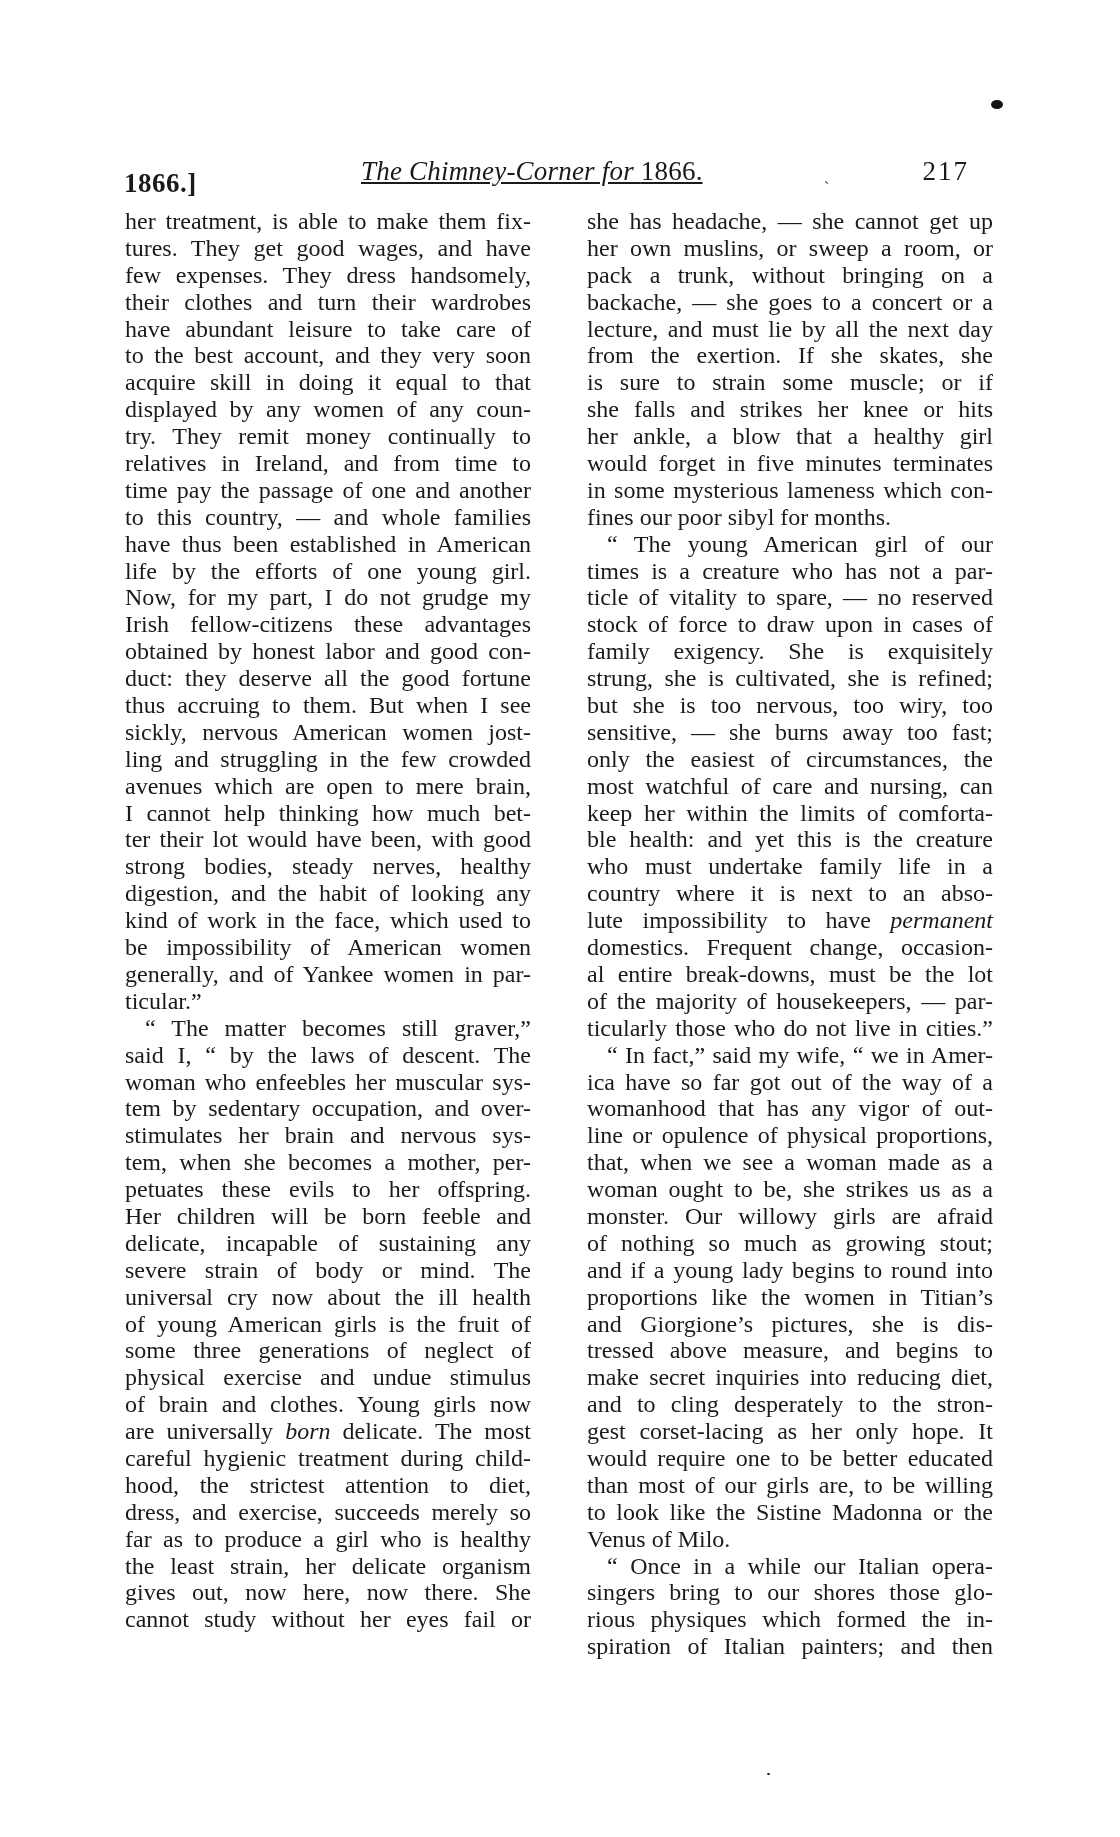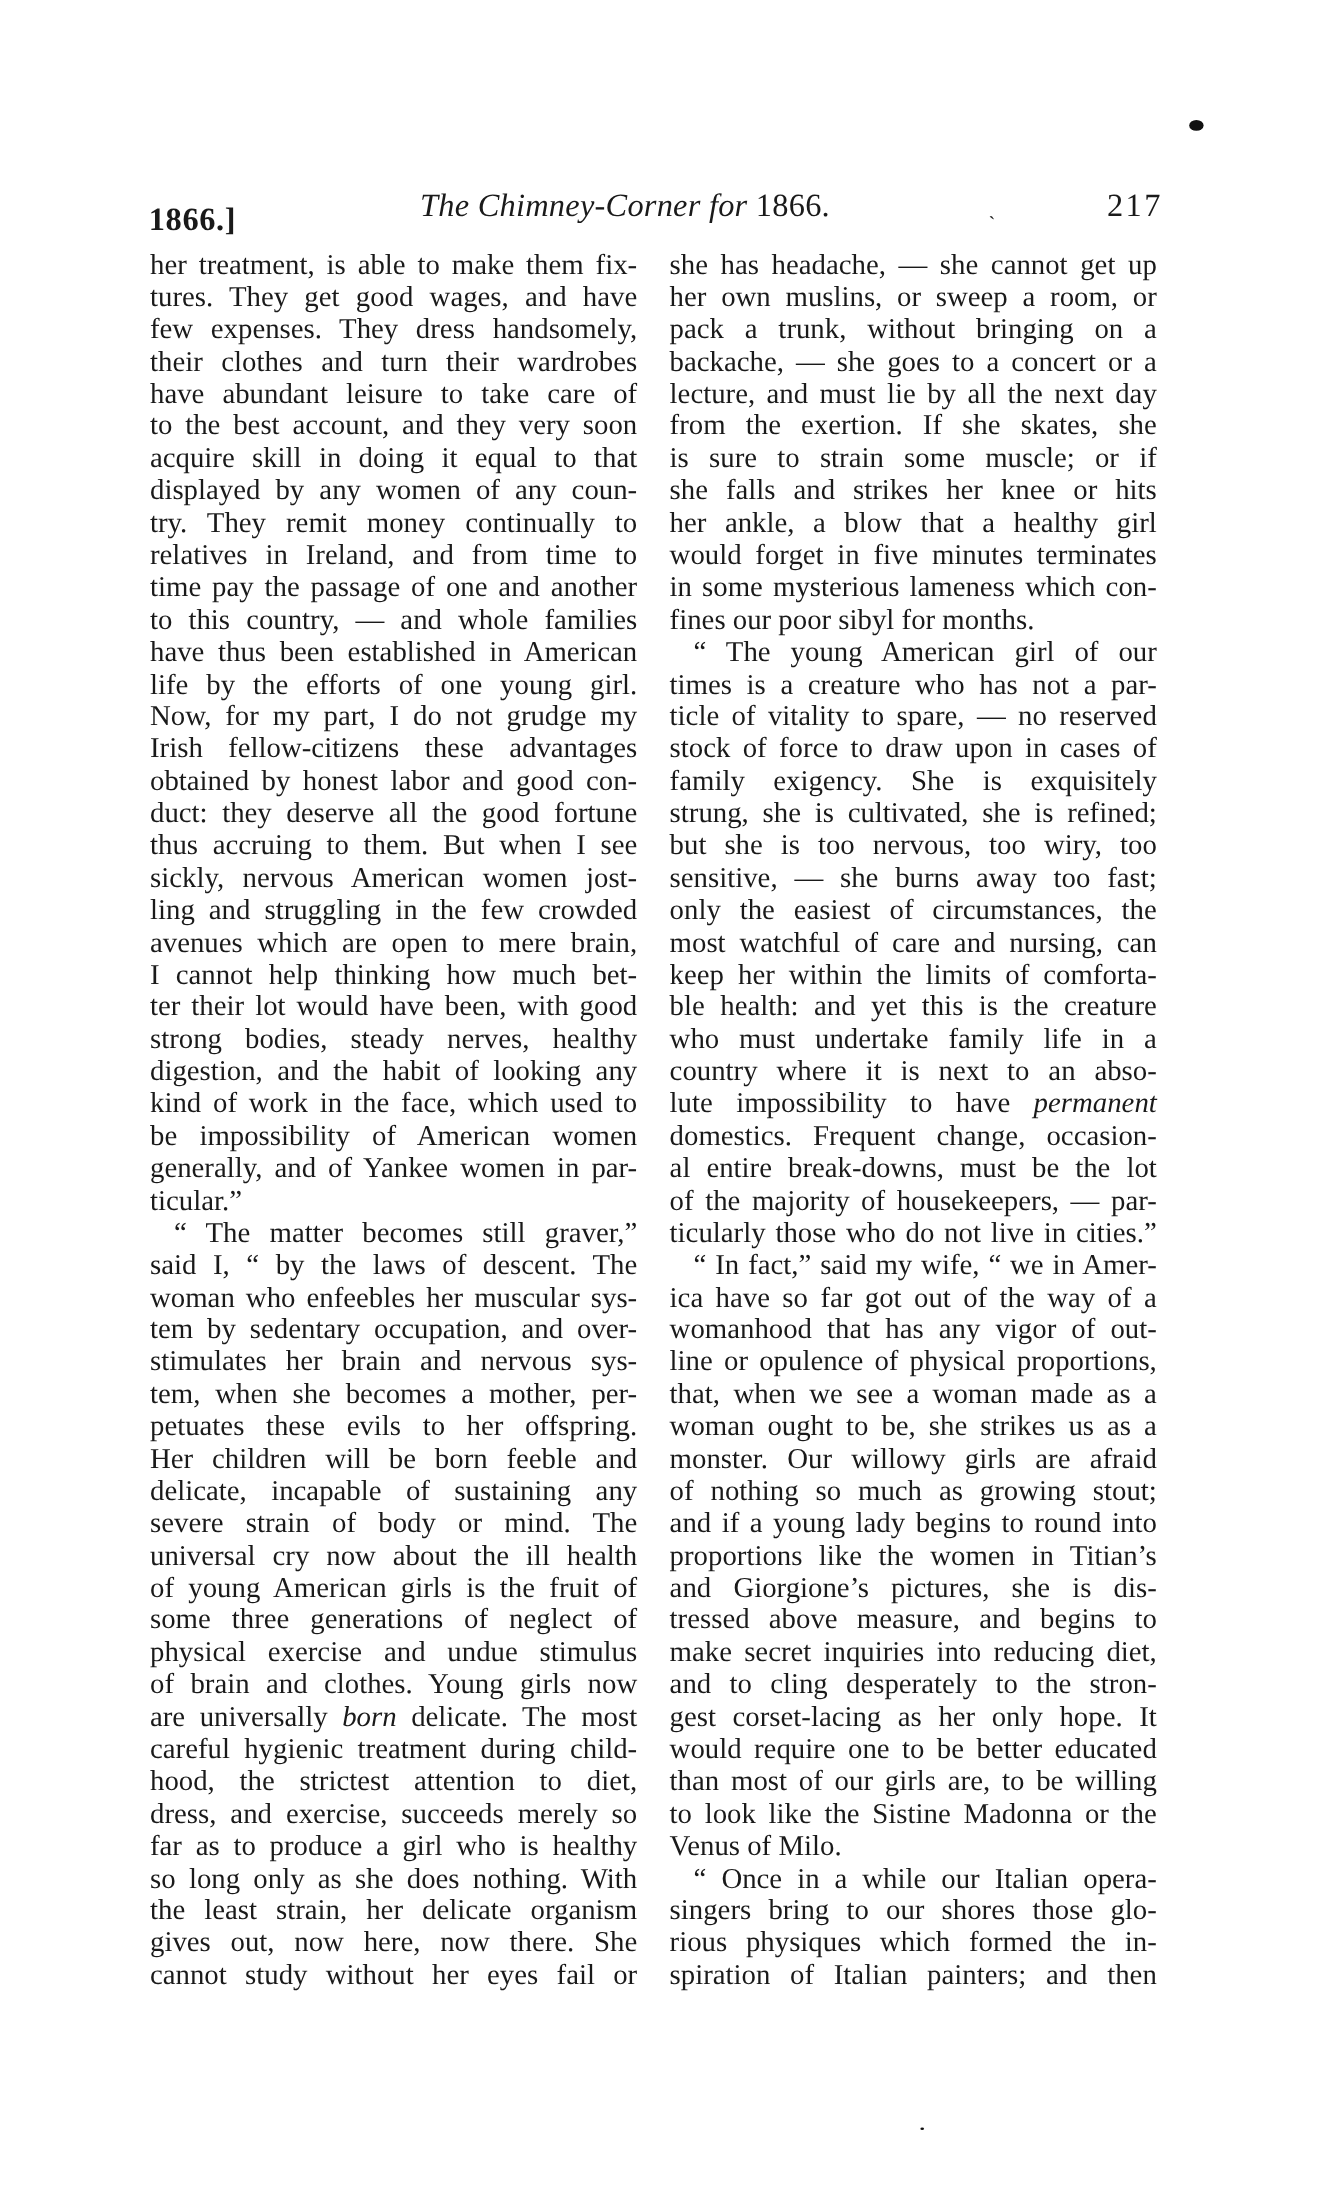--- a/index.html
+++ b/index.html
@@ -4,30 +4,30 @@
 <style>
   html, body { margin: 0; padding: 0; background: #ffffff; }
   body {
     width: 1120px; height: 1837px; position: relative; overflow: hidden;
     font-family: "Liberation Serif", "DejaVu Serif", serif;
     color: #1a1a1a;
   }
   .speck { position: absolute; background: #111; border-radius: 50%; }
   .header { position: absolute; top: 156px; left: 124px; width: 845px; height: 36px; font-size: 27px; }
   .header .left { position: absolute; left: 0; top: 12px; letter-spacing: 0.5px; font-weight: bold; }
-  .header .title { position: absolute; left: 226px; top: 0; font-style: italic; letter-spacing: 0.2px; }
+  .header .title { position: absolute; left: 237px; top: 0; font-style: italic; letter-spacing: 0.2px; text-decoration: underline; }
   .header .title .yr { font-style: normal; }
   .header .mark { position: absolute; left: 700px; top: 10px; font-size: 16px; }
   .header .page { position: absolute; right: 0; top: 0; letter-spacing: 2px; font-family: Liberation Serif, serif; }
   .col {
     position: absolute; top: 208px; width: 406px;
     font-size: 24px; line-height: 26.9px;
   }
   .col.left { left: 125px; }
-  .col.right { left: 558px; }
+  .col.right { left: 587px; }
   .line {
     display: block; white-space: nowrap; text-align: justify; text-align-last: justify;
     height: 26.9px;
   }
   .line.last { text-align-last: left; }
   .line.indent { padding-left: 20px; }
   .line em { font-style: italic; }
 </style>
 </head>
 <body>
@@ -86,21 +86,20 @@
     <span class="line">universal cry now about the ill health</span>
     <span class="line">of young American girls is the fruit of</span>
     <span class="line">some three generations of neglect of</span>
     <span class="line">physical exercise and undue stimulus</span>
     <span class="line">of brain and clothes.  Young girls now</span>
     <span class="line"><span>are universally </span><em>born</em><span> delicate.  The most</span></span>
     <span class="line">careful hygienic treatment during child-</span>
     <span class="line">hood, the strictest attention to diet,</span>
     <span class="line">dress, and exercise, succeeds merely so</span>
     <span class="line">far as to produce a girl who is healthy</span>
-    <span class="line">so long only as she does nothing.  With</span>
     <span class="line">the least strain, her delicate organism</span>
     <span class="line">gives out, now here, now there.  She</span>
     <span class="line">cannot study without her eyes fail or</span>
   </div>
 <div class="col right">
     <span class="line">she has headache, — she cannot get up</span>
     <span class="line">her own muslins, or sweep a room, or</span>
     <span class="line">pack a trunk, without bringing on a</span>
     <span class="line">backache, — she goes to a concert or a</span>
     <span class="line">lecture, and must lie by all the next day</span>

